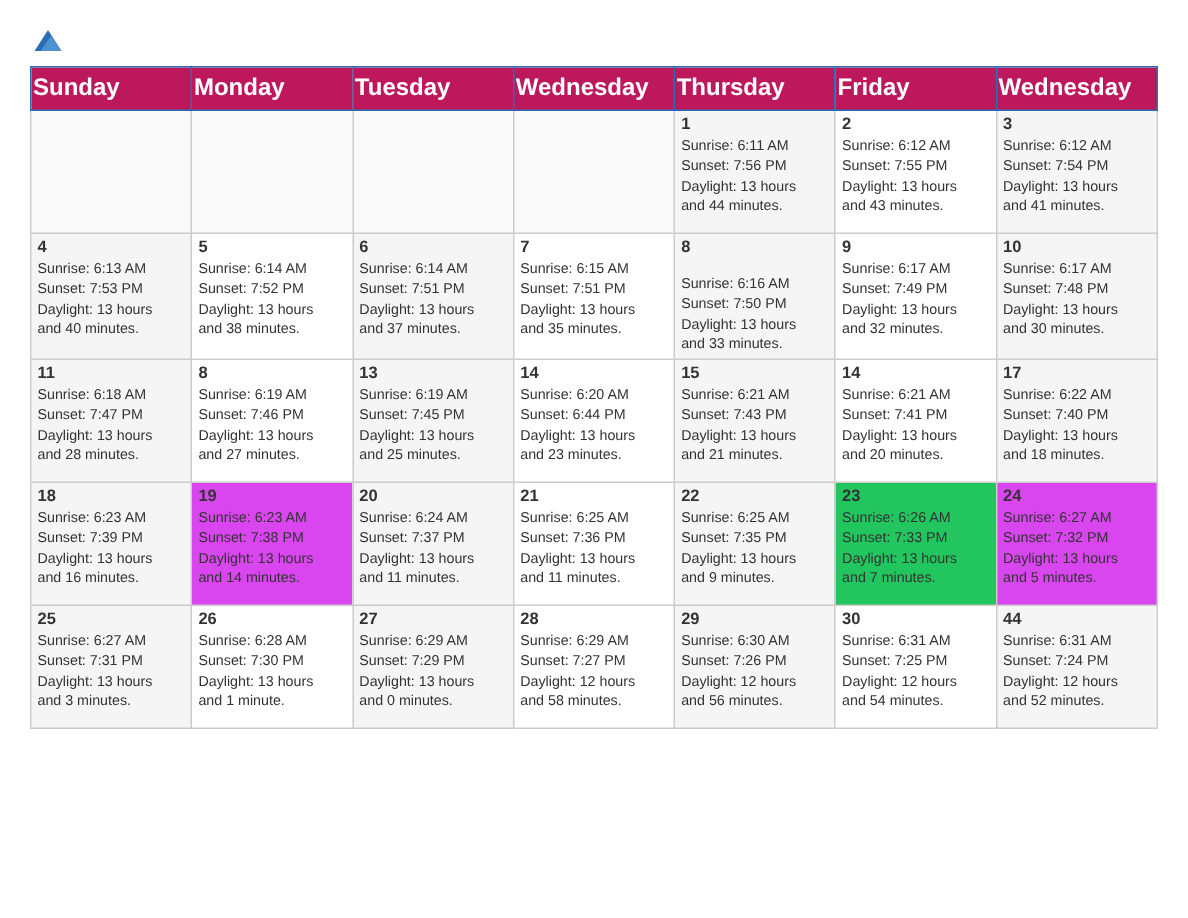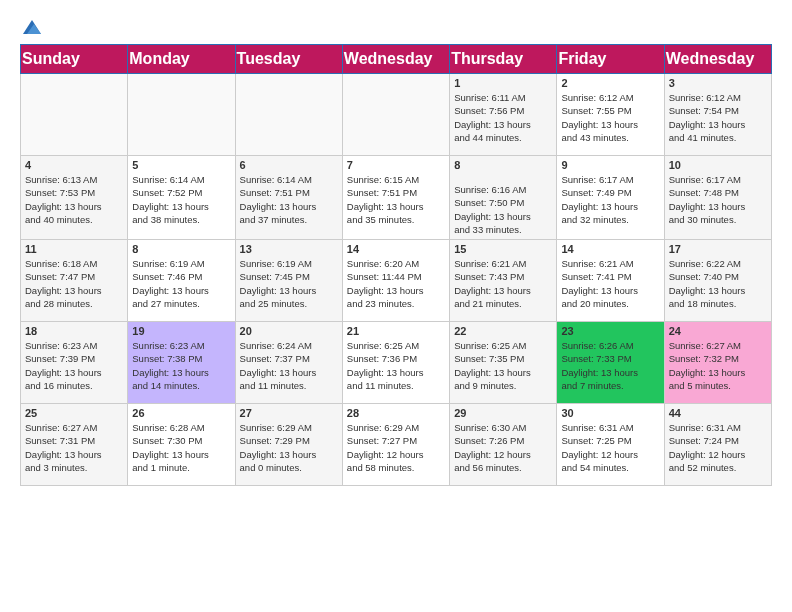--- a/index.html
+++ b/index.html
@@ -226,21 +226,21 @@
           <td style="background-color: rgb(245, 245, 245);">
             <span class="day-number">13</span>
             <div class="day-info" style="white-space: pre-line;">Sunrise: 6:19 AM
 Sunset: 7:45 PM
 Daylight: 13 hours
 and 25 minutes.</div>
           </td>
           <td style="background-color: rgb(255, 255, 255);">
             <span class="day-number">14</span>
             <div class="day-info" style="white-space: pre-line;">Sunrise: 6:20 AM
-Sunset: 11:44 PM
+Sunset: 6:44 PM
 Daylight: 13 hours
 and 23 minutes.</div>
           </td>
           <td style="background-color: rgb(245, 245, 245);">
             <span class="day-number">15</span>
             <div class="day-info" style="white-space: pre-line;">Sunrise: 6:21 AM
 Sunset: 7:43 PM
 Daylight: 13 hours
 and 21 minutes.</div>
           </td>
@@ -260,21 +260,21 @@
           </td>
         </tr>
         <tr>
           <td style="background-color: rgb(245, 245, 245); margin-top: 12px;">
             <span class="day-number">18</span>
             <div class="day-info" style="white-space: pre-line;">Sunrise: 6:23 AM
 Sunset: 7:39 PM
 Daylight: 13 hours
 and 16 minutes.</div>
           </td>
-          <td style="background-color: #c4b5fd;">
+          <td style="background-color: #d946ef;">
             <span class="day-number">19</span>
             <div class="day-info" style="white-space: pre-line;">Sunrise: 6:23 AM
 Sunset: 7:38 PM
 Daylight: 13 hours
 and 14 minutes.</div>
           </td>
           <td style="background-color: rgb(245, 245, 245);">
             <span class="day-number">20</span>
             <div class="day-info" style="white-space: pre-line;">Sunrise: 6:24 AM
 Sunset: 7:37 PM
@@ -295,21 +295,21 @@
 Daylight: 13 hours
 and 9 minutes.</div>
           </td>
           <td style="background-color: #22c55e;">
             <span class="day-number">23</span>
             <div class="day-info" style="white-space: pre-line;">Sunrise: 6:26 AM
 Sunset: 7:33 PM
 Daylight: 13 hours
 and 7 minutes.</div>
           </td>
-          <td style="background-color: #f9a8d4;">
+          <td style="background-color: #d946ef;">
             <span class="day-number">24</span>
             <div class="day-info" style="white-space: pre-line;">Sunrise: 6:27 AM
 Sunset: 7:32 PM
 Daylight: 13 hours
 and 5 minutes.</div>
           </td>
         </tr>
         <tr>
           <td style="background-color: rgb(245, 245, 245);">
             <span class="day-number">25</span>

